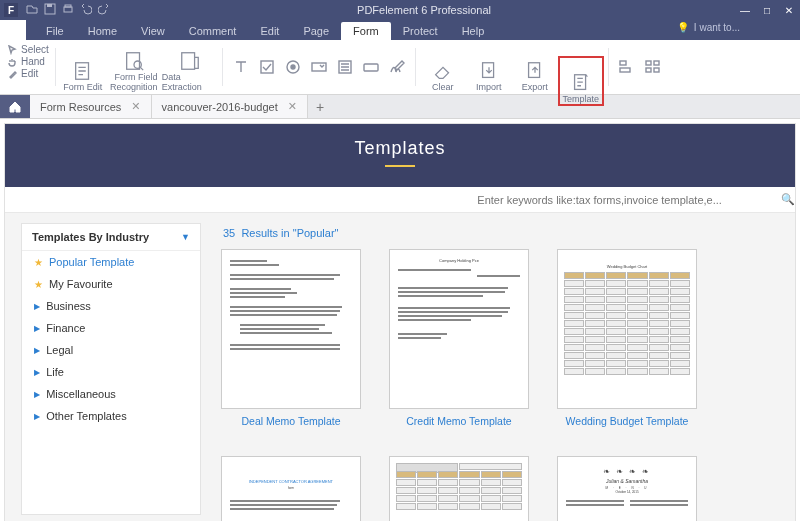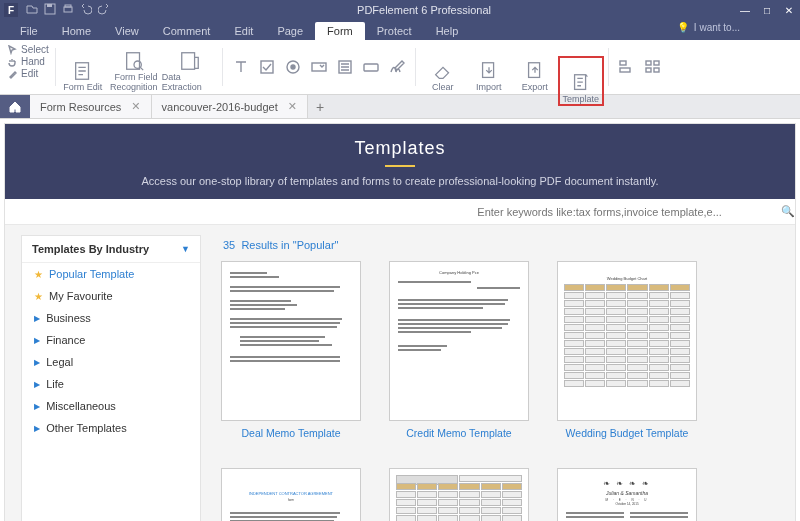--- a/index.html
+++ b/index.html
@@ -6,21 +6,21 @@
 body { font-family: "Segoe UI", Arial, sans-serif; font-size: 11px; background: #fff; width: 800px; height: 521px; overflow: hidden; }
 
 .titlebar { height: 20px; background: #454f77; color: #fff; display: flex; align-items: center; padding: 0 4px; font-size: 10px; }
 .titlebar .app-icon { width: 14px; height: 14px; background:#3a4268; display:flex; align-items:center; justify-content:center; font-weight:bold; font-size:10px; color:#fff; margin-right:4px;}
 .titlebar .quick { display:flex; gap:6px; margin-left:4px; }
 .titlebar .quick span { opacity:0.8; }
 .titlebar .title { flex: 1; text-align: center; color: #e0e2ec; font-size: 11px; }
 .titlebar .win-controls { display: flex; gap: 8px; }
 .win-controls span { width: 14px; text-align: center; }
 
-.menubar { height: 20px; background: #454f77; display: flex; align-items: flex-end; padding: 0 8px; color: #cfd2e0; font-size: 11px; position: relative;}
+.menubar { height: 20px; background: #454f77; display: flex; align-items: flex-end; padding: 0 8px; color: #cfd2e0; font-size: 11px; position: relative; margin-left: 26px;}
 .menubar .tab { padding: 3px 12px 3px; cursor: pointer; }
 .menubar .tab.active { background: #fff; color: #333; border-radius: 2px 2px 0 0; }
 .menubar .iwant { position:absolute; right:60px; top:2px; color:#bfc5dc; font-size:10px; display:flex; align-items:center; gap:4px;}
 
 .ribbon { height: 55px; background: #fff; border-bottom: 1px solid #d6d6d6; display: flex; align-items: stretch; padding: 2px 6px; }
 .ribbon .small-list { display:flex; flex-direction:column; gap:1px; padding:2px 2px; font-size:10px; color:#6b7387; }
 .ribbon .small-list div { display:flex; align-items:center; gap:3px; }
 .ribbon .btn { display:flex; flex-direction:column; align-items:center; justify-content:flex-end; width:46px; height:50px; font-size:9px; color:#6b7387; cursor:pointer; }
 .ribbon .btn.lg { width:56px; }
 .ribbon .icon-row { display:flex; align-items:center; gap:6px; padding:0 4px; }
@@ -268,21 +268,20 @@
     <span>vancouver-2016-budget</span>
     <span class="x">✕</span>
   </div>
   <div class="add">+</div>
 </div>
 
 <div class="content">
   <div class="hero">
     <h1>Templates</h1>
     <div class="underline"></div>
-    <div class="sub">Access our one-stop library of templates and forms to create professional-looking PDF document instantly.</div>
   </div>
   <div class="searchbar">
     <input type="text" placeholder="Enter keywords like:tax forms,invoice template,e..." style="">
     <span class="mag">🔍</span>
   </div>
   <div class="body">
     <div class="sidebar">
       <div class="head">
         <span>Templates By Industry</span>
         <span class="caret">▼</span>

